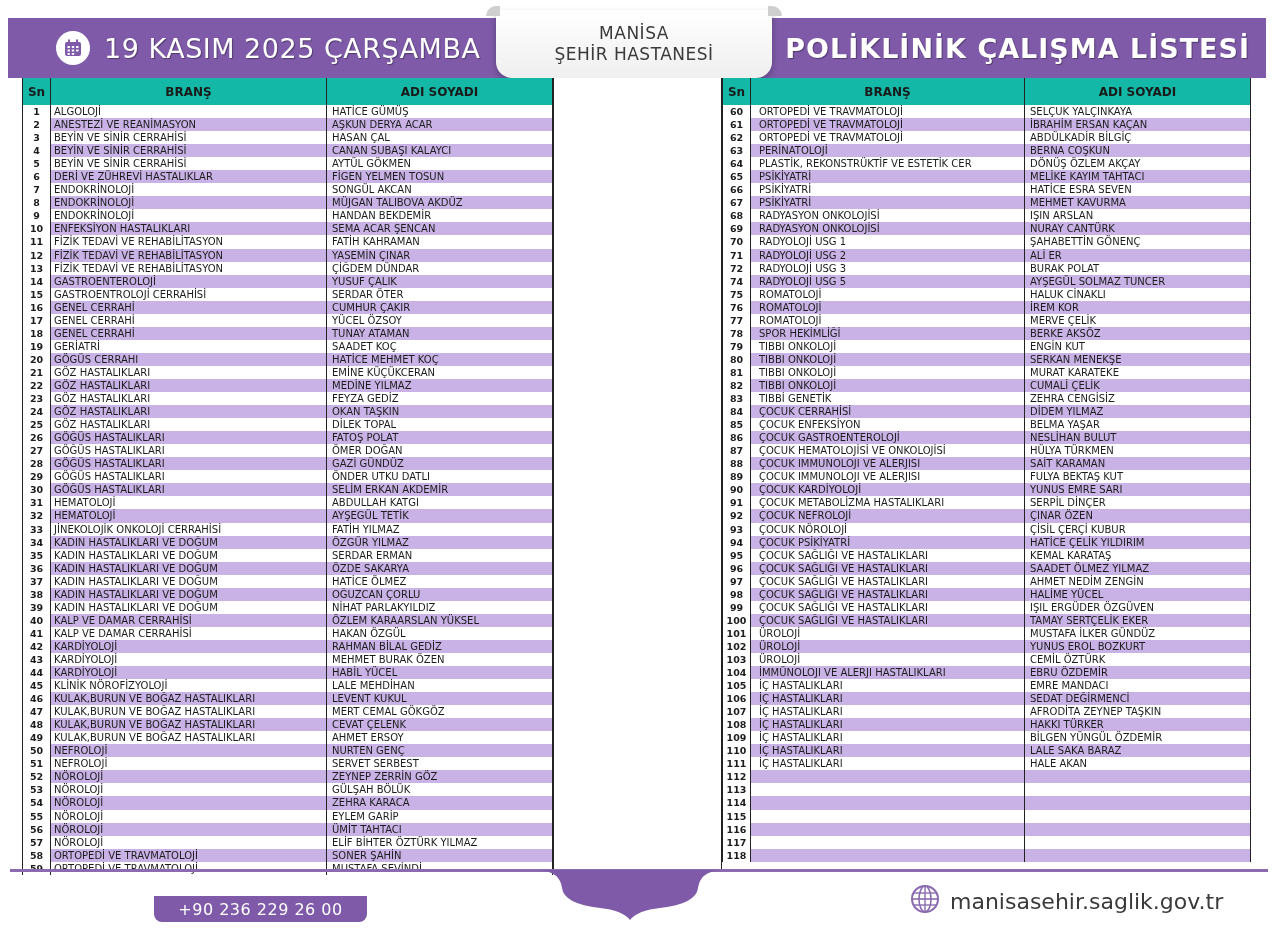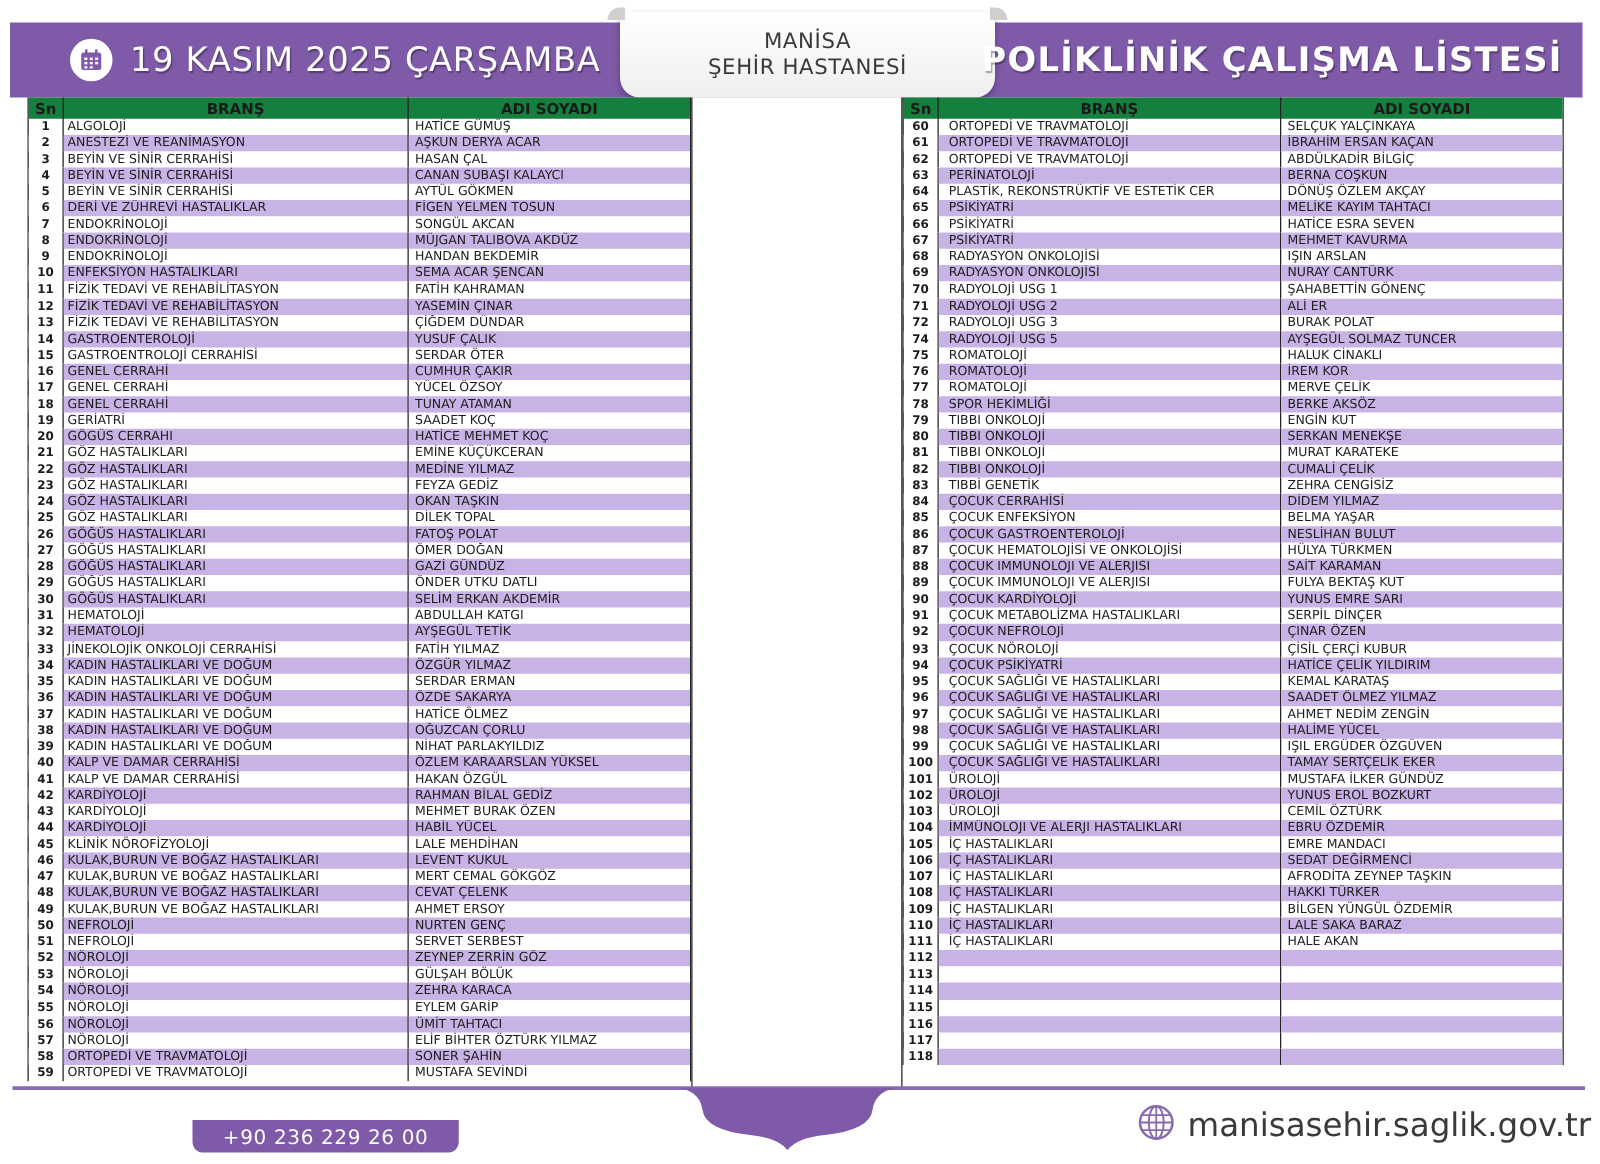--- a/index.html
+++ b/index.html
@@ -22,39 +22,39 @@
     font-family: "DejaVu Sans", sans-serif; font-size: 27px; letter-spacing: 0.5px;
     text-shadow: 1px 1px 1px rgba(0,0,0,0.35);
   }
   .title-right {
     position: absolute; right: 30px; top: 28px; height: 40px;
     font-family: "DejaVu Sans", sans-serif; font-weight: bold; font-size: 27px;
     color: #ffffff; letter-spacing: 1px; text-shadow: 1px 1px 1px rgba(0,0,0,0.35);
     display: flex; align-items: center;
   }
   .hospital-tab {
-    position: absolute; left: 496px; top: 10px; width: 300px; height: 68px;
+    position: absolute; left: 496px; top: 10px; width: 276px; height: 68px;
     background: linear-gradient(#ffffff, #efefef);
     border-radius: 0 0 16px 16px;
     box-shadow: 0 3px 6px rgba(0,0,0,0.25);
     display: flex; flex-direction: column; align-items: center; justify-content: center;
     font-family: "DejaVu Sans", sans-serif; font-size: 17px; line-height: 21px; color: #3a3a3a;
     letter-spacing: 0.5px;
   }
   .hospital-tab:before, .hospital-tab:after {
     content: ""; position: absolute; top: -4px; width: 14px; height: 10px; background: #cfcfcf;
   }
   .hospital-tab:before { left: -10px; border-radius: 10px 0 0 0; }
   .hospital-tab:after { right: -10px; border-radius: 0 10px 0 0; }
 
   .table { position: absolute; top: 78px; border-left: 1.5px solid #222; border-right: 1.5px solid #222; }
   .table.left { left: 22px; width: 531px; }
   .table.right { left: 722px; width: 529px; }
   .thead {
-    display: flex; height: 17px; background: #15803d;
+    display: flex; height: 27px; background: #14b8a6;
     font-weight: bold; font-size: 12px; color: #1a1a1a;
   }
   .thead div { display: flex; align-items: center; justify-content: center; }
   .col-sn { width: 28px; border-right: 1.5px solid #222; }
   .col-brans { width: 276px; border-right: 1.5px solid #222; }
   .table.right .col-brans { width: 274px; }
   .col-name { flex: 1; }
   .rows { }
   .row { display: flex; height: 13.05px; font-size: 10px; line-height: 13px; }
   .row:nth-child(even) .c-brans, .row:nth-child(even) .c-name, .row:nth-child(even) .c-sn { background: #c9b2e6; }
@@ -76,21 +76,21 @@
   }
   .phone {
     position: absolute; left: 154px; top: 872px; width: 213px; height: 26px;
     background: #7e5aa8; border-radius: 0 0 8px 8px; color: #ffffff;
     font-family: "DejaVu Sans", sans-serif; font-size: 16px; display: flex; align-items: center; justify-content: center;
     letter-spacing: 0.5px;
     margin-top: 24px;
   }
   .website {
     position: absolute; left: 910px; top: 884px; height: 34px; display: flex; align-items: center; gap: 10px;
-    font-family: "DejaVu Sans", sans-serif; font-size: 26px; color: #3a3a3a;
+    font-family: "DejaVu Sans", sans-serif; font-size: 22px; color: #3a3a3a;
   }
 </style>
 </head>
 <body>
 
 <div class="top-bar"></div>
 
 <div class="date-block">
   <span class="cal-icon">
     <svg width="18" height="18" viewBox="0 0 18 18">

